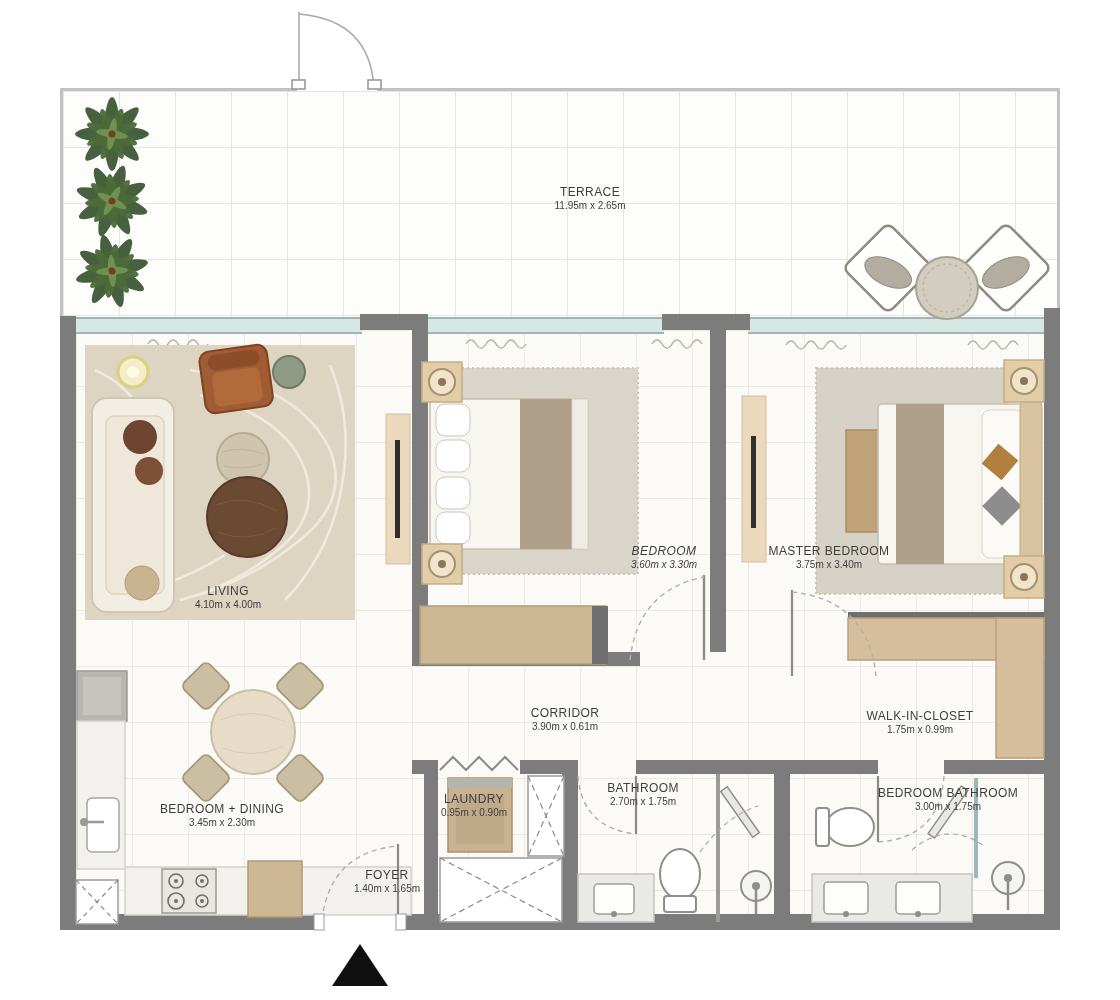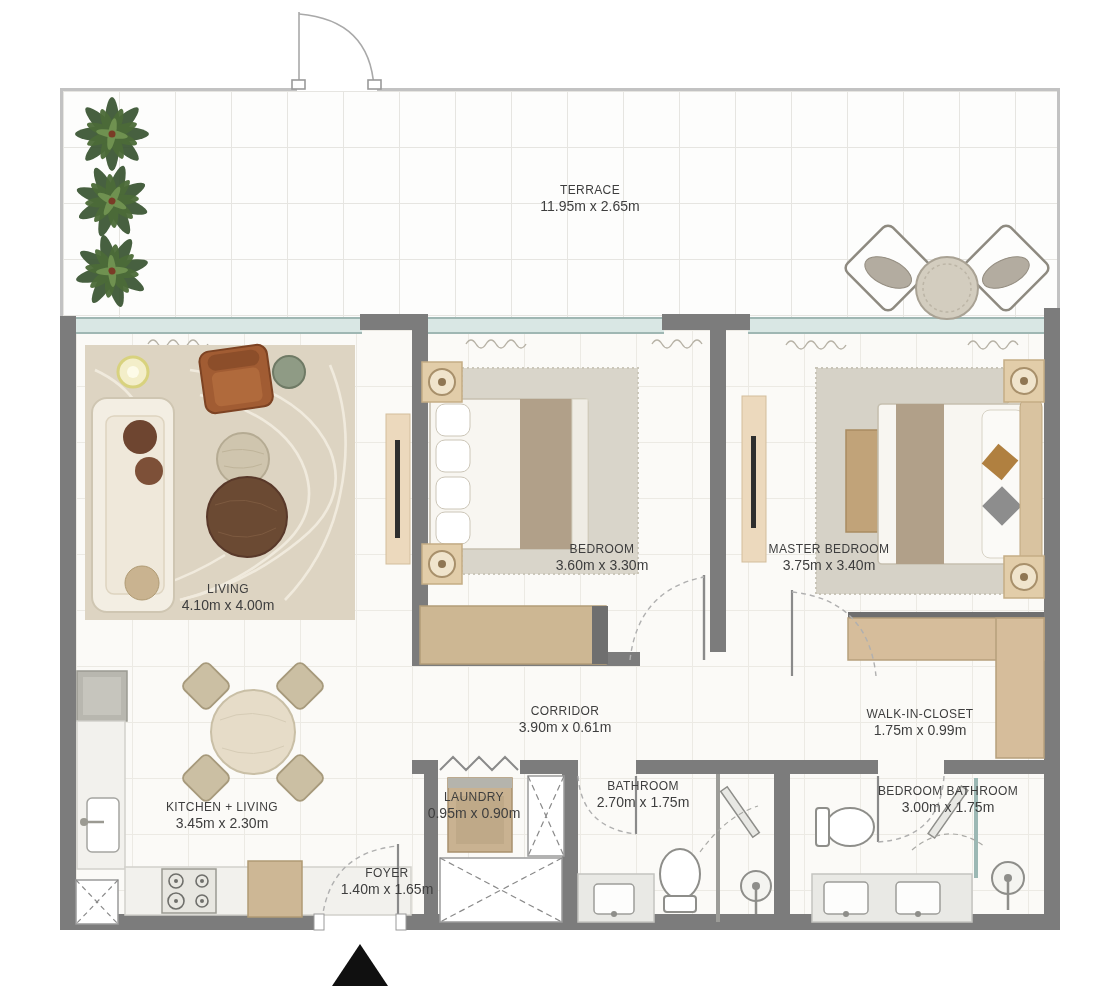--- a/index.html
+++ b/index.html
@@ -11,21 +11,21 @@
          background-size:56px 56px;}
   .terrace-floor{background:#fdfdfc;
          background-image:linear-gradient(#e6e5e1 1px,transparent 1px),
                           linear-gradient(90deg,#e6e5e1 1px,transparent 1px);
          background-size:56px 56px;}
   .wall{position:absolute;background:#7c7c7c;}
   .parapet{position:absolute;background:#c2c2c2;}
   .glazing{position:absolute;background:#d9e7e4;border-top:2px solid #9fb7b3;border-bottom:2px solid #9fb7b3;}
   .room-label{position:absolute;transform:translate(-50%,-50%);text-align:center;color:#3e3e3e;white-space:nowrap;z-index:30;}
   .room-name{font-size:12px;letter-spacing:.4px;}
-  .room-dims{font-size:14px;margin-top:1px;}
+  .room-dims{font-size:10px;margin-top:1px;}
   svg.overlay{position:absolute;left:0;top:0;z-index:20;}
   .entrance-triangle{position:absolute;left:332px;top:944px;width:0;height:0;z-index:40;
         border-left:28px solid transparent;border-right:28px solid transparent;border-bottom:42px solid #101010;}
 </style>
 </head>
 <body>
 
 <div class="plan">
 
   <div class="floor terrace-floor" style="left:63px;top:91px;width:994px;height:227px;"></div>
@@ -361,38 +361,38 @@
   </svg>
 
   <div class="room-label" style="left:590px;top:198px;">
     <div class="room-name">TERRACE</div>
     <div class="room-dims">11.95m x 2.65m</div>
   </div>
   <div class="room-label" style="left:228px;top:597px;">
     <div class="room-name">LIVING</div>
     <div class="room-dims">4.10m x 4.00m</div>
   </div>
-  <div class="room-label" style="left:602px;top:557px;">
+  <div class="room-label" style="left:664px;top:557px;font-style:italic;">
     <div class="room-name">BEDROOM</div>
     <div class="room-dims">3.60m x 3.30m</div>
   </div>
   <div class="room-label" style="left:829px;top:557px;">
     <div class="room-name">MASTER BEDROOM</div>
     <div class="room-dims">3.75m x 3.40m</div>
   </div>
   <div class="room-label" style="left:565px;top:719px;">
     <div class="room-name">CORRIDOR</div>
     <div class="room-dims">3.90m x 0.61m</div>
   </div>
   <div class="room-label" style="left:920px;top:722px;">
     <div class="room-name">WALK-IN-CLOSET</div>
     <div class="room-dims">1.75m x 0.99m</div>
   </div>
   <div class="room-label" style="left:222px;top:815px;">
-    <div class="room-name">KITCHEN + LIVING</div>
+    <div class="room-name">BEDROOM + DINING</div>
     <div class="room-dims">3.45m x 2.30m</div>
   </div>
   <div class="room-label" style="left:474px;top:769px;margin-top:36px;">
     <div class="room-name">LAUNDRY</div>
     <div class="room-dims">0.95m x 0.90m</div>
   </div>
   <div class="room-label" style="left:643px;top:794px;">
     <div class="room-name">BATHROOM</div>
     <div class="room-dims">2.70m x 1.75m</div>
   </div>

